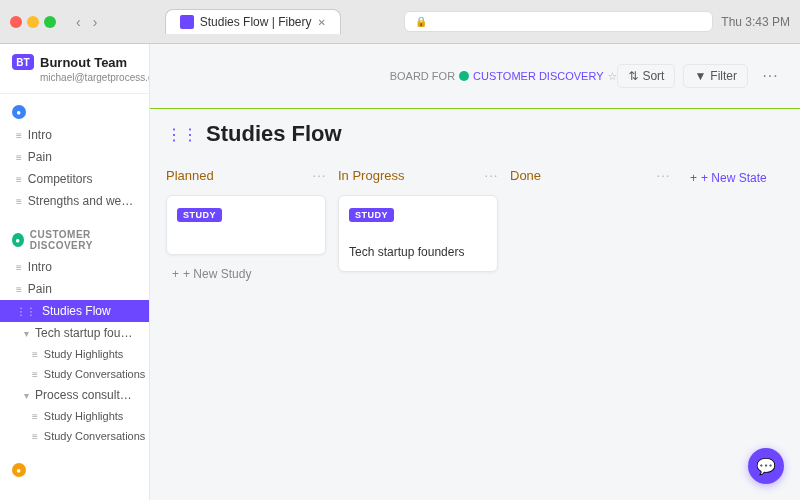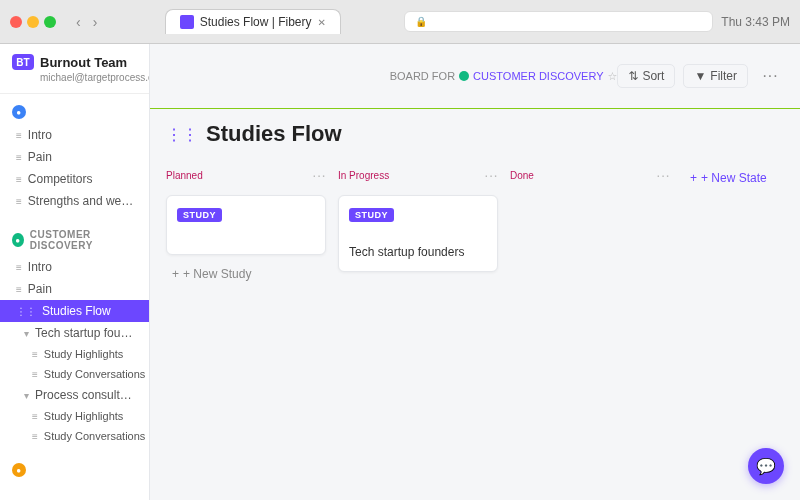--- a/index.html
+++ b/index.html
@@ -61,21 +61,21 @@
 
     
     .page-title-bar { padding: 12px 16px 8px; display: flex; align-items: center; gap: 8px; }
     .page-icon { color: #6c47ff; font-size: 16px; }
     .page-title { font-size: 22px; font-weight: 600; color: #222; }
 
     
     .board { padding: 8px 16px; display: flex; gap: 12px; overflow-x: auto; flex: 1; }
     .column { min-width: 160px; width: 160px; background: transparent; }
     .column-header { display: flex; align-items: center; justify-content: space-between; margin-bottom: 8px; padding: 4px 0; }
-    .column-title { font-size: 10px; font-weight: 500; color: #be185d; }
+    .column-title { font-size: 13px; font-weight: 500; color: #a16207; }
     .column-dots { color: #bbb; font-size: 14px; cursor: pointer; }
     .card { background: white; border-radius: 6px; padding: 10px; margin-bottom: 8px; border: 1px solid #e5e7eb; box-shadow: 0 1px 3px rgba(0,0,0,0.05); cursor: pointer; }
     .card-tag { display: inline-block; background: #6c47ff; color: white; font-size: 9px; font-weight: 600; padding: 2px 6px; border-radius: 3px; margin-bottom: 22px; letter-spacing: 0.5px; }
     .card-title { font-size: 12px; color: #333; line-height: 1.4; }
 
     .add-state-btn { display: flex; align-items: center; gap: 4px; font-size: 12px; color: #6c47ff; cursor: pointer; padding: 4px 8px; border-radius: 5px; white-space: nowrap; }
 
     .new-study-btn { display: flex; align-items: center; gap: 4px; font-size: 12px; color: #888; cursor: pointer; padding: 4px 6px; border-radius: 5px; margin-top: 4px; }
 
     

